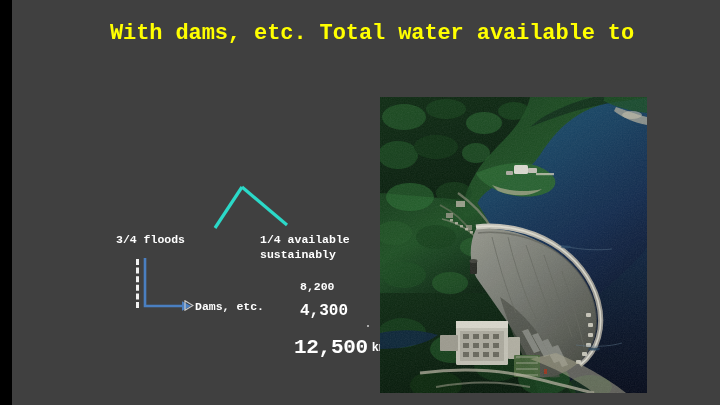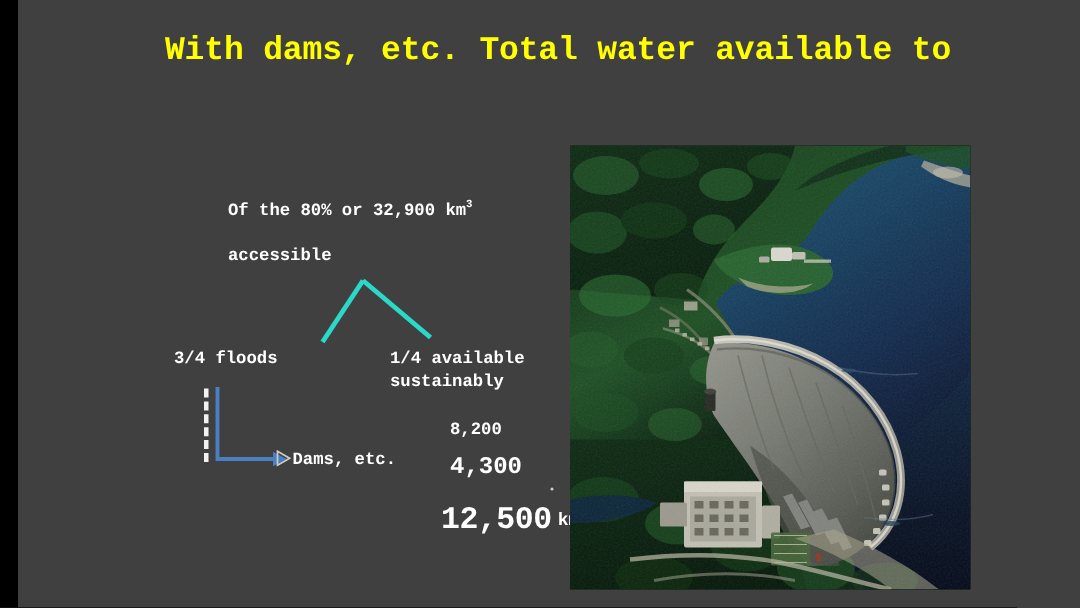--- a/index.html
+++ b/index.html
@@ -124,24 +124,20 @@
 </style>
 </head>
 <body>
 
 <div id="slide">
 
   <div id="title">
     <span>With dams, etc. Total water available to</span>
   </div>
 
-  <div class="wtxt" id="accessible-label">
-    <span>Of the 80% or 32,900 km</span><sup>3</sup><br>
-    <span>accessible</span>
-  </div>
 
   <svg id="peak-svg" viewBox="0 0 90 55">
     <line x1="8" y1="48" x2="35" y2="7" stroke="#2bd9c8" stroke-width="3.2" stroke-linecap="butt"></line>
     <line x1="35" y1="7" x2="80" y2="45" stroke="#2bd9c8" stroke-width="3.2" stroke-linecap="butt"></line>
   </svg>
 
   <div class="wtxt" id="floods-label">3/4 floods</div>
 
   <div class="wtxt" id="sustain-label">1/4 available
 sustainably</div>

